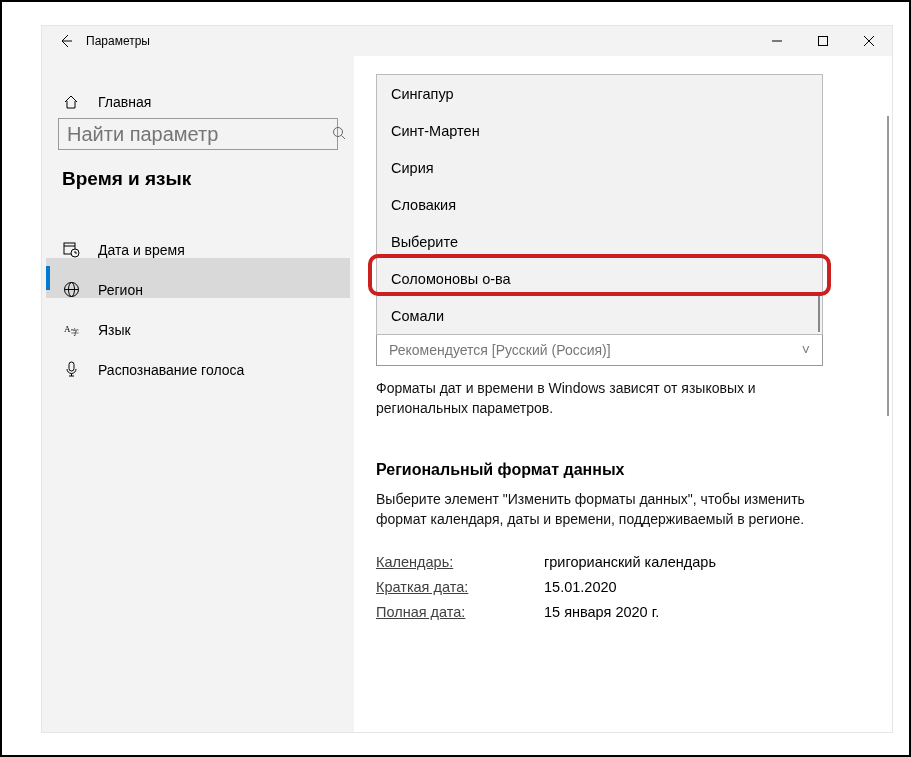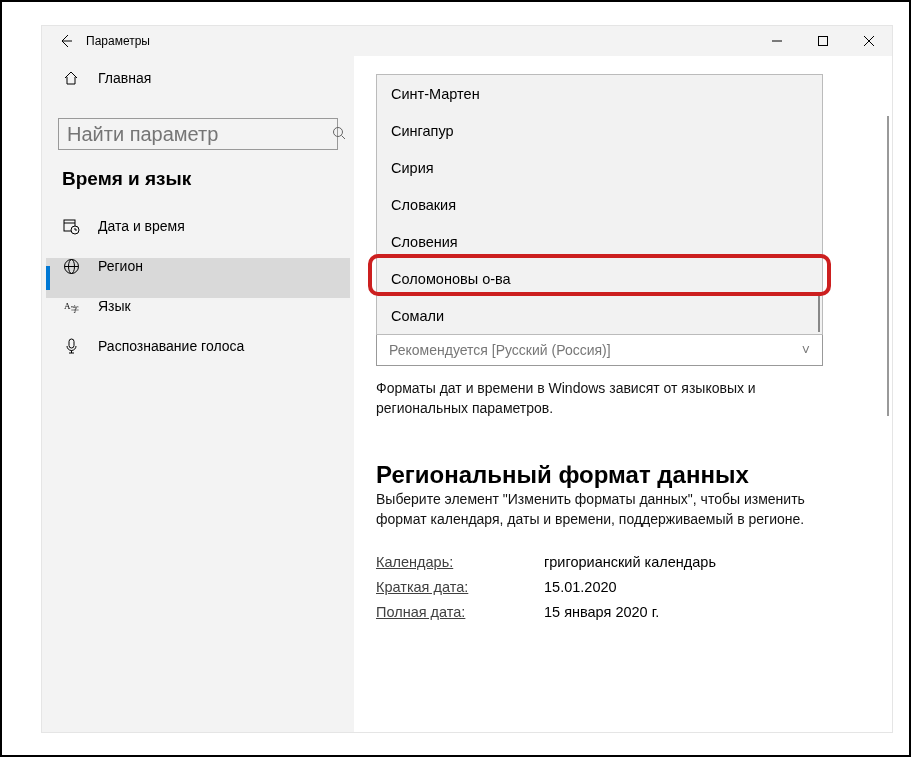--- a/index.html
+++ b/index.html
@@ -39,21 +39,21 @@
   .winbtn svg { stroke:#000; }
   .body { flex:1; display:flex; min-height:0; }
   .sidebar {
     width: 312px;
     background: #f3f3f3;
     padding: 14px 4px 0 4px;
     flex-shrink:0;
     position: relative;
   }
   .home-row, .nav-item {
-    display:flex; align-items:flex-start;
+    display:flex; align-items:flex-end;
     height: 40px;
     padding-left: 16px;
     gap: 18px;
     font-size: 14px;
     cursor: default;
   }
   .home-row .icon, .nav-item .icon { width:18px; display:flex; align-items:center; justify-content:center;}
   .search {
     margin: 8px 12px 14px 12px;
     height: 32px;
@@ -110,21 +110,21 @@
     width: 447px;
     height: 32px;
     border: 1px solid #999;
     color:#777;
     display:flex; align-items:center; justify-content:space-between;
     padding: 9px 12px;
     margin-top: -1px;
     font-size:14px;
   }
   .desc { font-size:14px; color:#111; line-height:1.45; margin-top:12px; width: 440px;}
-  .sub-heading { font-size:24px; font-weight:600; margin-top:42px; }
+  .sub-heading { font-size:16px; font-weight:600; margin-top:42px; margin-bottom:10px;}
   .kv { display:flex; font-size:14.5px; margin-top:9px;}
   .kv .k { width: 168px; color:#404040;text-decoration:underline;}
   .kv .v { color:#000;}
   .right-scrollbar { position:absolute; right:0; top:0; width:16px; height:100%;}
   .right-scrollbar .thumb { position:absolute; right:3px; width:2px; background:#999;}
 </style>
 </head>
 <body>
 
 <div class="window">
@@ -226,33 +226,33 @@
         </span>
         <span class="label">Распознавание голоса</span>
       </div>
     </div>
 
     <div class="content">
 
       <div style="position:relative;">
         <div class="dropdown-list" style="position:relative;">
           <div class="opt">
+              <span>Сингапур</span>
+            </div>
+          <div class="opt">
               <span>Синт-Мартен</span>
             </div>
           <div class="opt">
-              <span>Сингапур</span>
-            </div>
-          <div class="opt">
               <span>Сирия</span>
             </div>
           <div class="opt">
               <span>Словакия</span>
             </div>
           <div class="opt">
-              <span>Словения</span>
+              <span>Выберите</span>
             </div>
           <div class="opt">
               <span>Соломоновы о-ва</span>
             </div>
           <div class="opt">
               <span>Сомали</span>
             </div>
           <div class="scroll-ind" style="top:217px; height:40px;"></div>
         </div>
 

